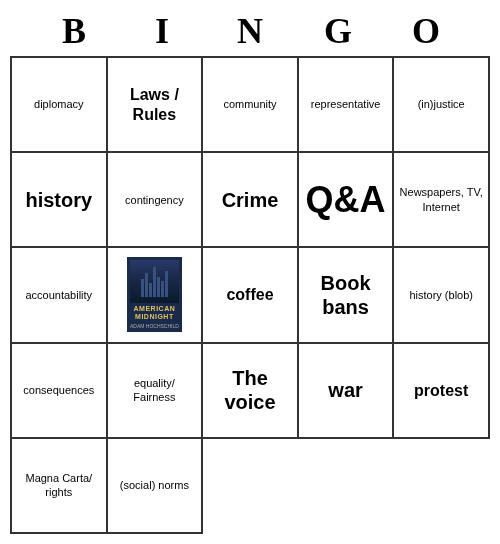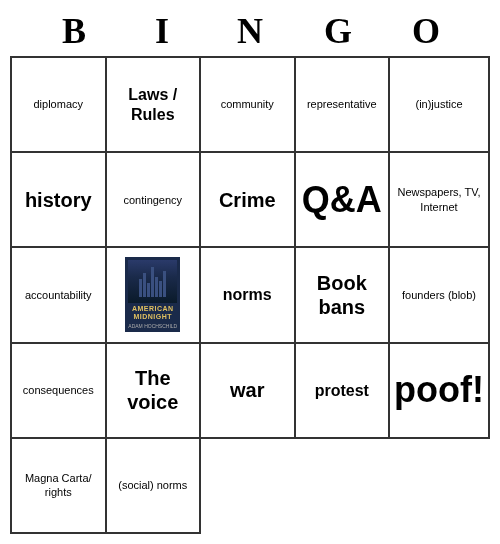--- a/index.html
+++ b/index.html
@@ -170,44 +170,44 @@
           <div class="skyline-bar" style="height:20px"></div>
           <div class="skyline-bar" style="height:16px"></div>
           <div class="skyline-bar" style="height:26px"></div>
         </div>
       </div>
       <div class="book-cover-title">AMERICAN MIDNIGHT</div>
       <div class="book-cover-author">ADAM HOCHSCHILD</div>
     </div>
   </div>
   <div class="cell">
-    <span class="cell-text-medium">norms</span>
+    <span class="cell-text-medium">coffee</span>
   </div>
   <div class="cell">
     <span class="cell-text-large">Book bans</span>
   </div>
 
   <div class="cell">
-    <span class="cell-text">founders (blob)</span>
+    <span class="cell-text">history (blob)</span>
   </div>
   <div class="cell">
     <span class="cell-text">consequences</span>
   </div>
   <div class="cell">
+    <span class="cell-text">equality/ Fairness</span>
+  </div>
+  <div class="cell">
     <span class="cell-text-large">The voice</span>
   </div>
   <div class="cell">
     <span class="cell-text-large">war</span>
   </div>
 
   <div class="cell">
     <span class="cell-text-medium">protest</span>
   </div>
   <div class="cell">
-    <span class="cell-text-xlarge">poof!</span>
-  </div>
-  <div class="cell">
     <span class="cell-text">Magna Carta/ rights</span>
   </div>
   <div class="cell">
     <span class="cell-text">(social) norms</span>
   </div>
 </div>
 
 </body></html>

